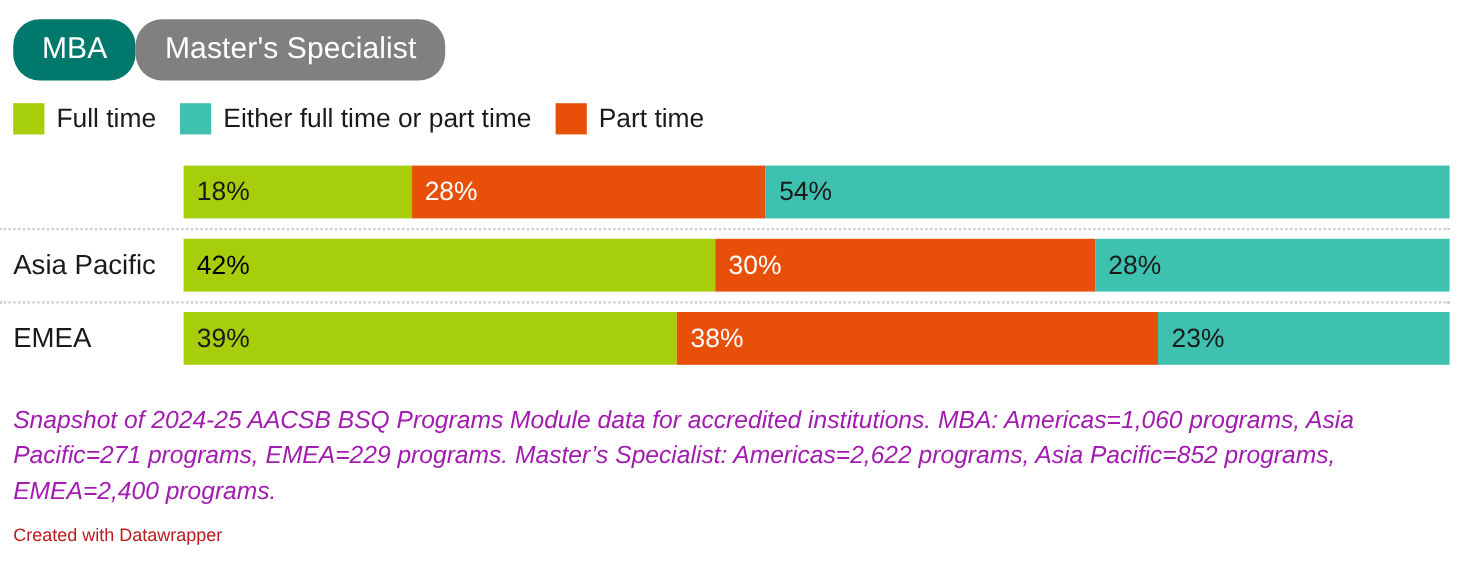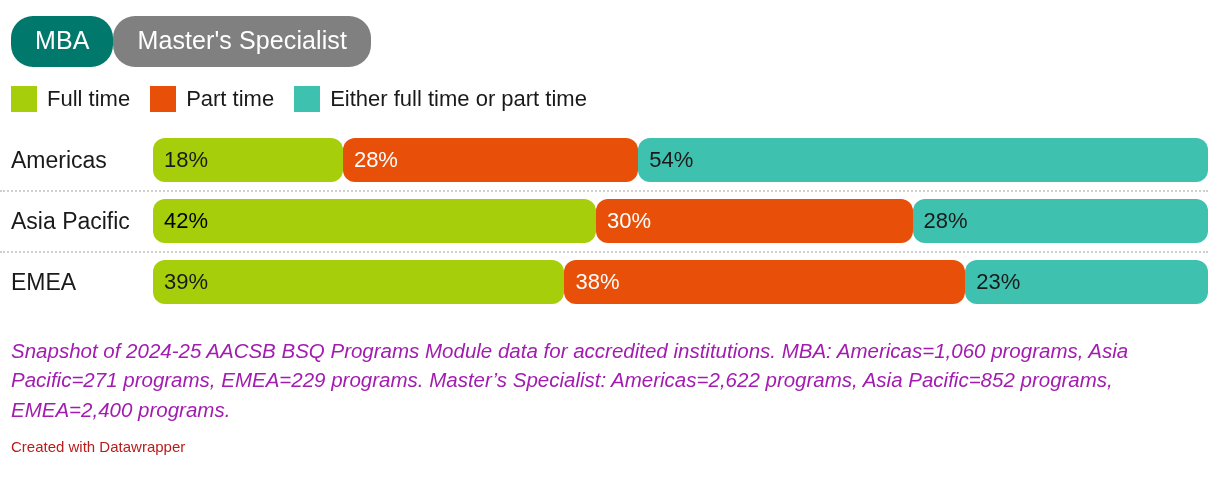--- a/index.html
+++ b/index.html
@@ -95,21 +95,20 @@
     top: 9px;
     height: 44px;
     display: flex;
   }
   .seg {
     height: 100%;
     display: flex;
     align-items: center;
     box-sizing: border-box;
     overflow: hidden;
-    border-radius: 12px;
   }
   .seg-value {
     font-size: 22px;
     line-height: 1;
     padding-left: 11px;
     white-space: nowrap;
   }
 
   
   .notes {
@@ -133,32 +132,31 @@
   <button class="toggle-btn active" style="background: rgb(0, 120, 108);">MBA</button>
   <button class="toggle-btn inactive" style="background: rgb(128, 128, 128);">Master's Specialist</button>
 </div>
 
 <div class="legend">
   <div class="legend-item">
     <span class="legend-swatch" style="background: rgb(166, 206, 10);"></span>
     <span class="legend-label">Full time</span>
   </div>
   <div class="legend-item">
+    <span class="legend-swatch" style="background: rgb(63, 193, 176);"></span>
+    <span class="legend-label">Either full time or part time</span>
+  </div>
+  <div class="legend-item">
     <span class="legend-swatch" style="background: rgb(232, 80, 10);"></span>
     <span class="legend-label">Part time</span>
   </div>
-  <div class="legend-item">
-    <span class="legend-swatch" style="background: rgb(63, 193, 176);"></span>
-    <span class="legend-label">Either full time or part time</span>
-  </div>
 </div>
 
 <div class="chart" id="chart-root">
     <div class="row">
-      <div class="row-label">Americas</div>
       <div class="bar-track">
         <div class="seg" style="width: 18%; background: rgb(166, 206, 10);">
           <span class="seg-value" style="color: rgb(26, 26, 26);">18%</span>
         </div>
         <div class="seg" style="width: 28%; background: rgb(232, 80, 10);">
           <span class="seg-value" style="color: rgb(255, 255, 255);">28%</span>
         </div>
         <div class="seg" style="width: 54%; background: rgb(63, 193, 176);">
           <span class="seg-value" style="color: rgb(26, 26, 26);">54%</span>
         </div>

